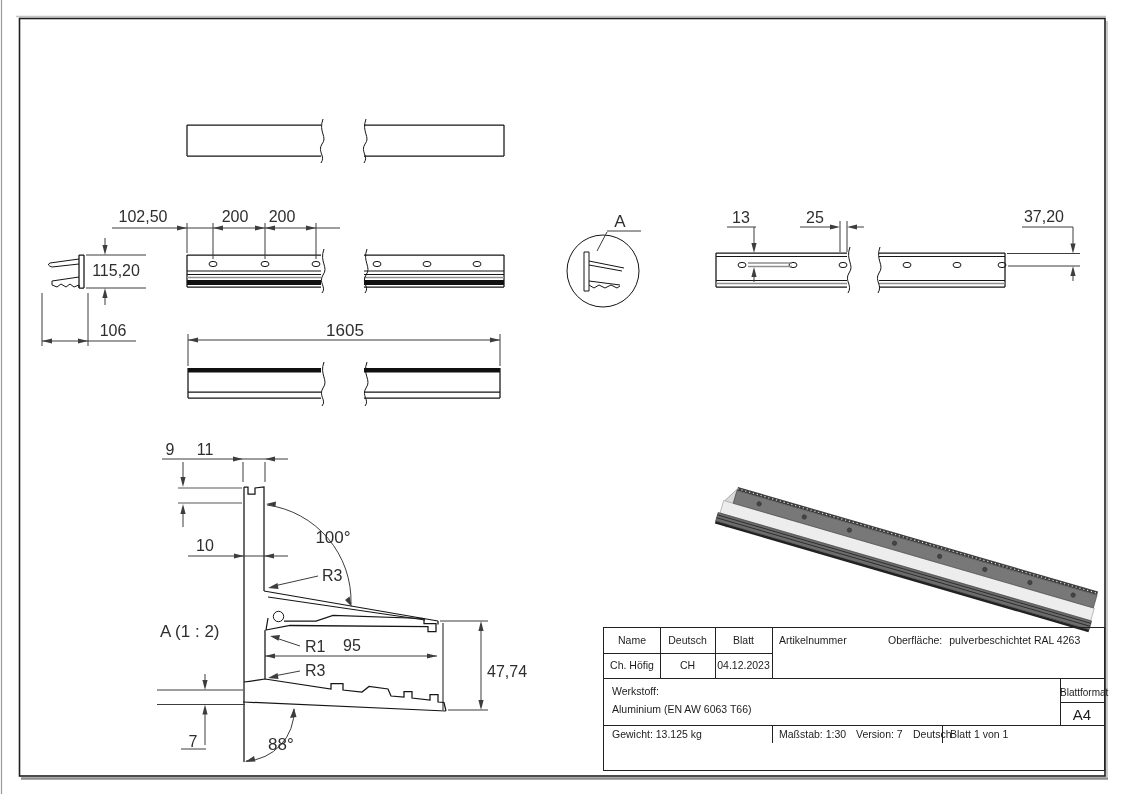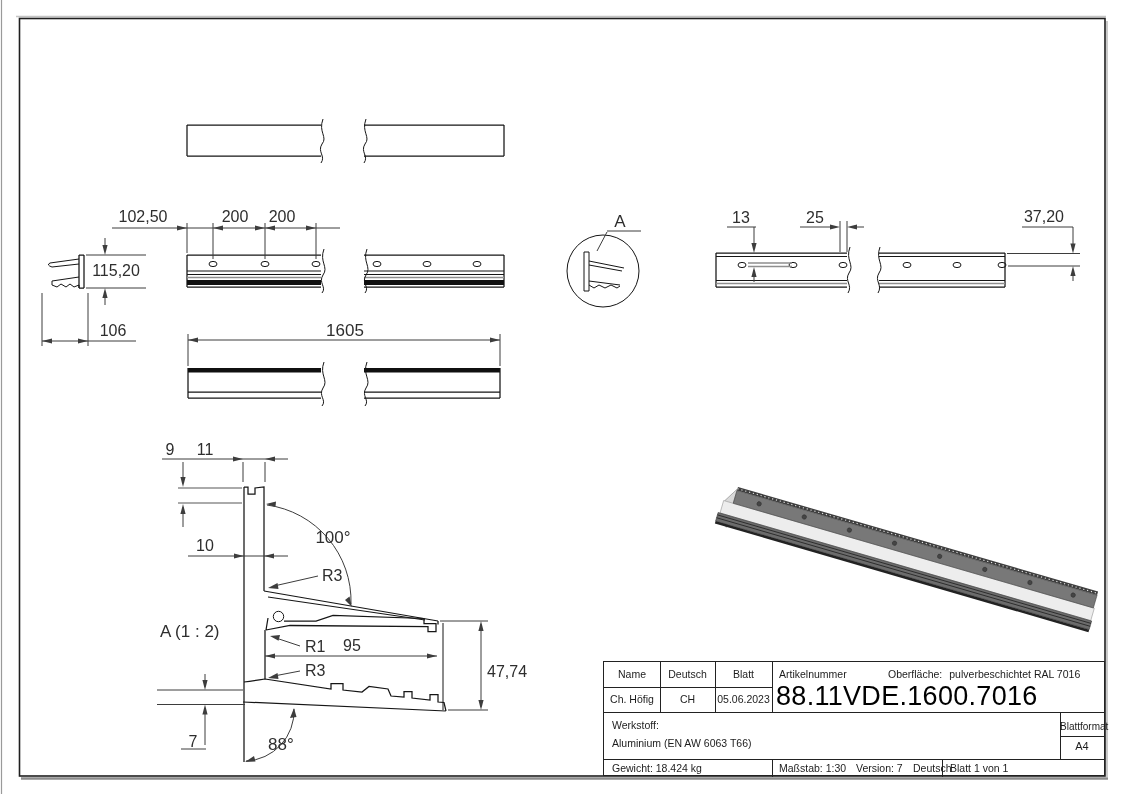--- a/index.html
+++ b/index.html
@@ -8,28 +8,28 @@
   svg{position:absolute;left:0;top:0;}
   svg text{font-family:"Liberation Sans", sans-serif;fill:#2e2e2e;}
   .dtxt{font-size:16px;}
   .dtxt-lg{font-size:17px;}
   .geo{stroke:#161616;stroke-width:1.25;fill:none;}
   .geo-thin{stroke:#161616;stroke-width:1;fill:none;}
   .gray{stroke:#8f8f8f;stroke-width:1.3;fill:none;}
   .dim{stroke:#3d3d3d;stroke-width:1;fill:none;}
   .arr{fill:#3d3d3d;stroke:none;}
   
-  .tb{position:absolute;left:603px;top:661px;width:502px;height:115px;border:1.3px solid #222;
+  .tb{position:absolute;left:603px;top:627px;width:502px;height:144px;border:1.3px solid #222;
       box-sizing:border-box;font-size:10.5px;color:#1c1c1c;}
   .tb .ln{position:absolute;background:#222;}
   .tb .cell{position:absolute;white-space:nowrap;}
   .ctr{text-align:center;}
   .artnum{font-size:27px;letter-spacing:.3px;color:#000;}
   .small-cap{font-size:10px;}
-  .a4{font-size:11px;}
+  .a4{font-size:15px;}
   .oblrow span{margin-right:7px;}
 </style>
 </head>
 <body>
 <div id="stage">
 
 <svg width="1123" height="794" viewBox="0 0 1123 794">
 
   <g>
     <line x1="1.5" y1="0" x2="1.5" y2="794" stroke="#9a9a9a" stroke-width="1.2"></line>
@@ -275,34 +275,33 @@
   <div class="ln" style="left:456px;top:50px;width:1px;height:47px"></div>
   <div class="ln" style="left:456px;top:74px;width:44px;height:1px"></div>
   <div class="ln" style="left:168px;top:97px;width:1px;height:18px"></div>
   <div class="ln" style="left:338px;top:97px;width:1px;height:18px"></div>
 
   <div class="cell ctr" style="left:0;top:6px;width:56px">Name</div>
   <div class="cell ctr" style="left:56px;top:6px;width:55px">Deutsch</div>
   <div class="cell ctr" style="left:111px;top:6px;width:57px">Blatt</div>
   <div class="cell ctr" style="left:0;top:31px;width:56px">Ch. Höfig</div>
   <div class="cell ctr" style="left:56px;top:31px;width:55px">CH</div>
-  <div class="cell ctr" style="left:111px;top:31px;width:57px">05.06.2023</div>
+  <div class="cell ctr" style="left:111px;top:31px;width:57px">04.12.2023</div>
 
   <div class="cell" style="left:175px;top:6px">Artikelnummer</div>
   <div class="cell oblrow" style="left:284px;top:6px">
-    <span>Oberfläche:</span><span>pulverbeschichtet RAL 7016</span>
+    <span>Oberfläche:</span><span>pulverbeschichtet RAL 4263</span>
   </div>
-  <div class="cell artnum" style="left:172px;top:19px">88.11VDE.1600.7016</div>
 
   <div class="cell" style="left:8px;top:57px">Werkstoff:</div>
   <div class="cell" style="left:8px;top:75px">Aluminium (EN AW 6063 T66)</div>
 
   <div class="cell ctr small-cap" style="left:456px;top:59px;width:44px">Blattformat</div>
   <div class="cell ctr a4" style="left:456px;top:78px;width:44px">A4</div>
 
-  <div class="cell" style="left:8px;top:100px">Gewicht: 18.424 kg</div>
+  <div class="cell" style="left:8px;top:100px">Gewicht: 13.125 kg</div>
   <div class="cell" style="left:175px;top:100px">Maßstab: 1:30</div>
   <div class="cell" style="left:252px;top:100px">Version: 7</div>
   <div class="cell" style="left:309px;top:100px">Deutsch</div>
   <div class="cell" style="left:346px;top:100px">Blatt 1 von 1</div>
 </div>
 
 </div>
 
 </body></html>

